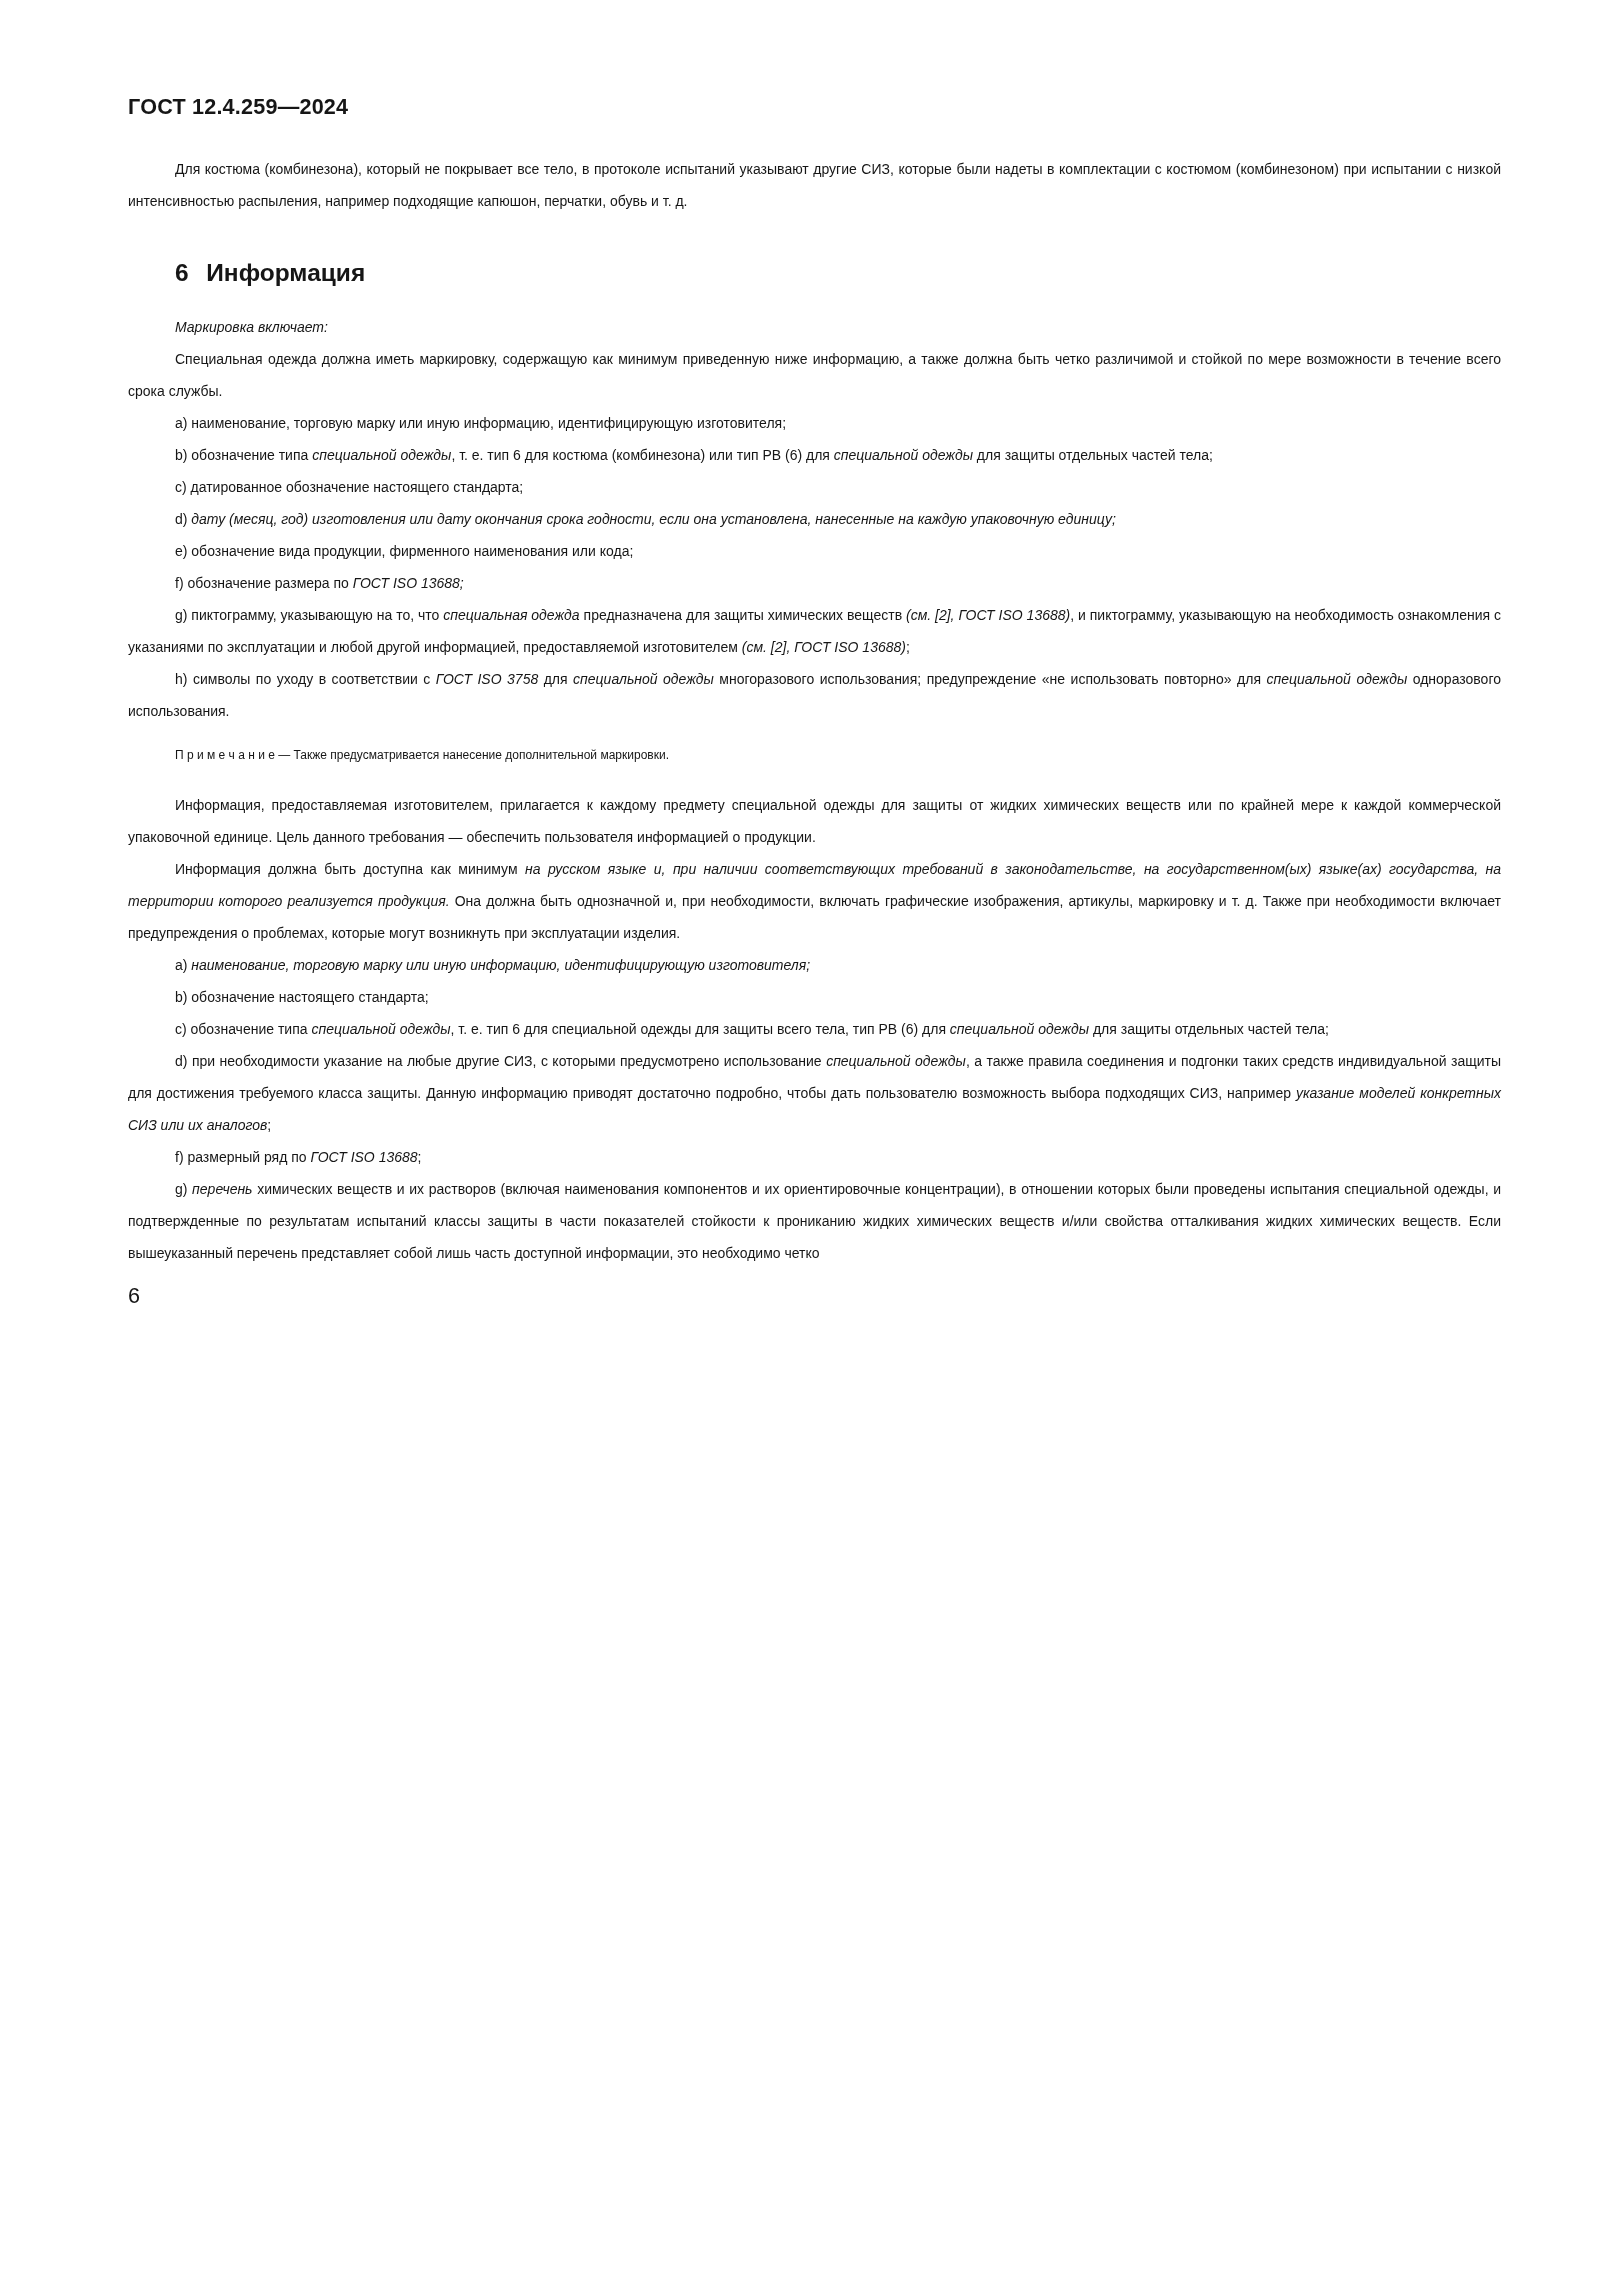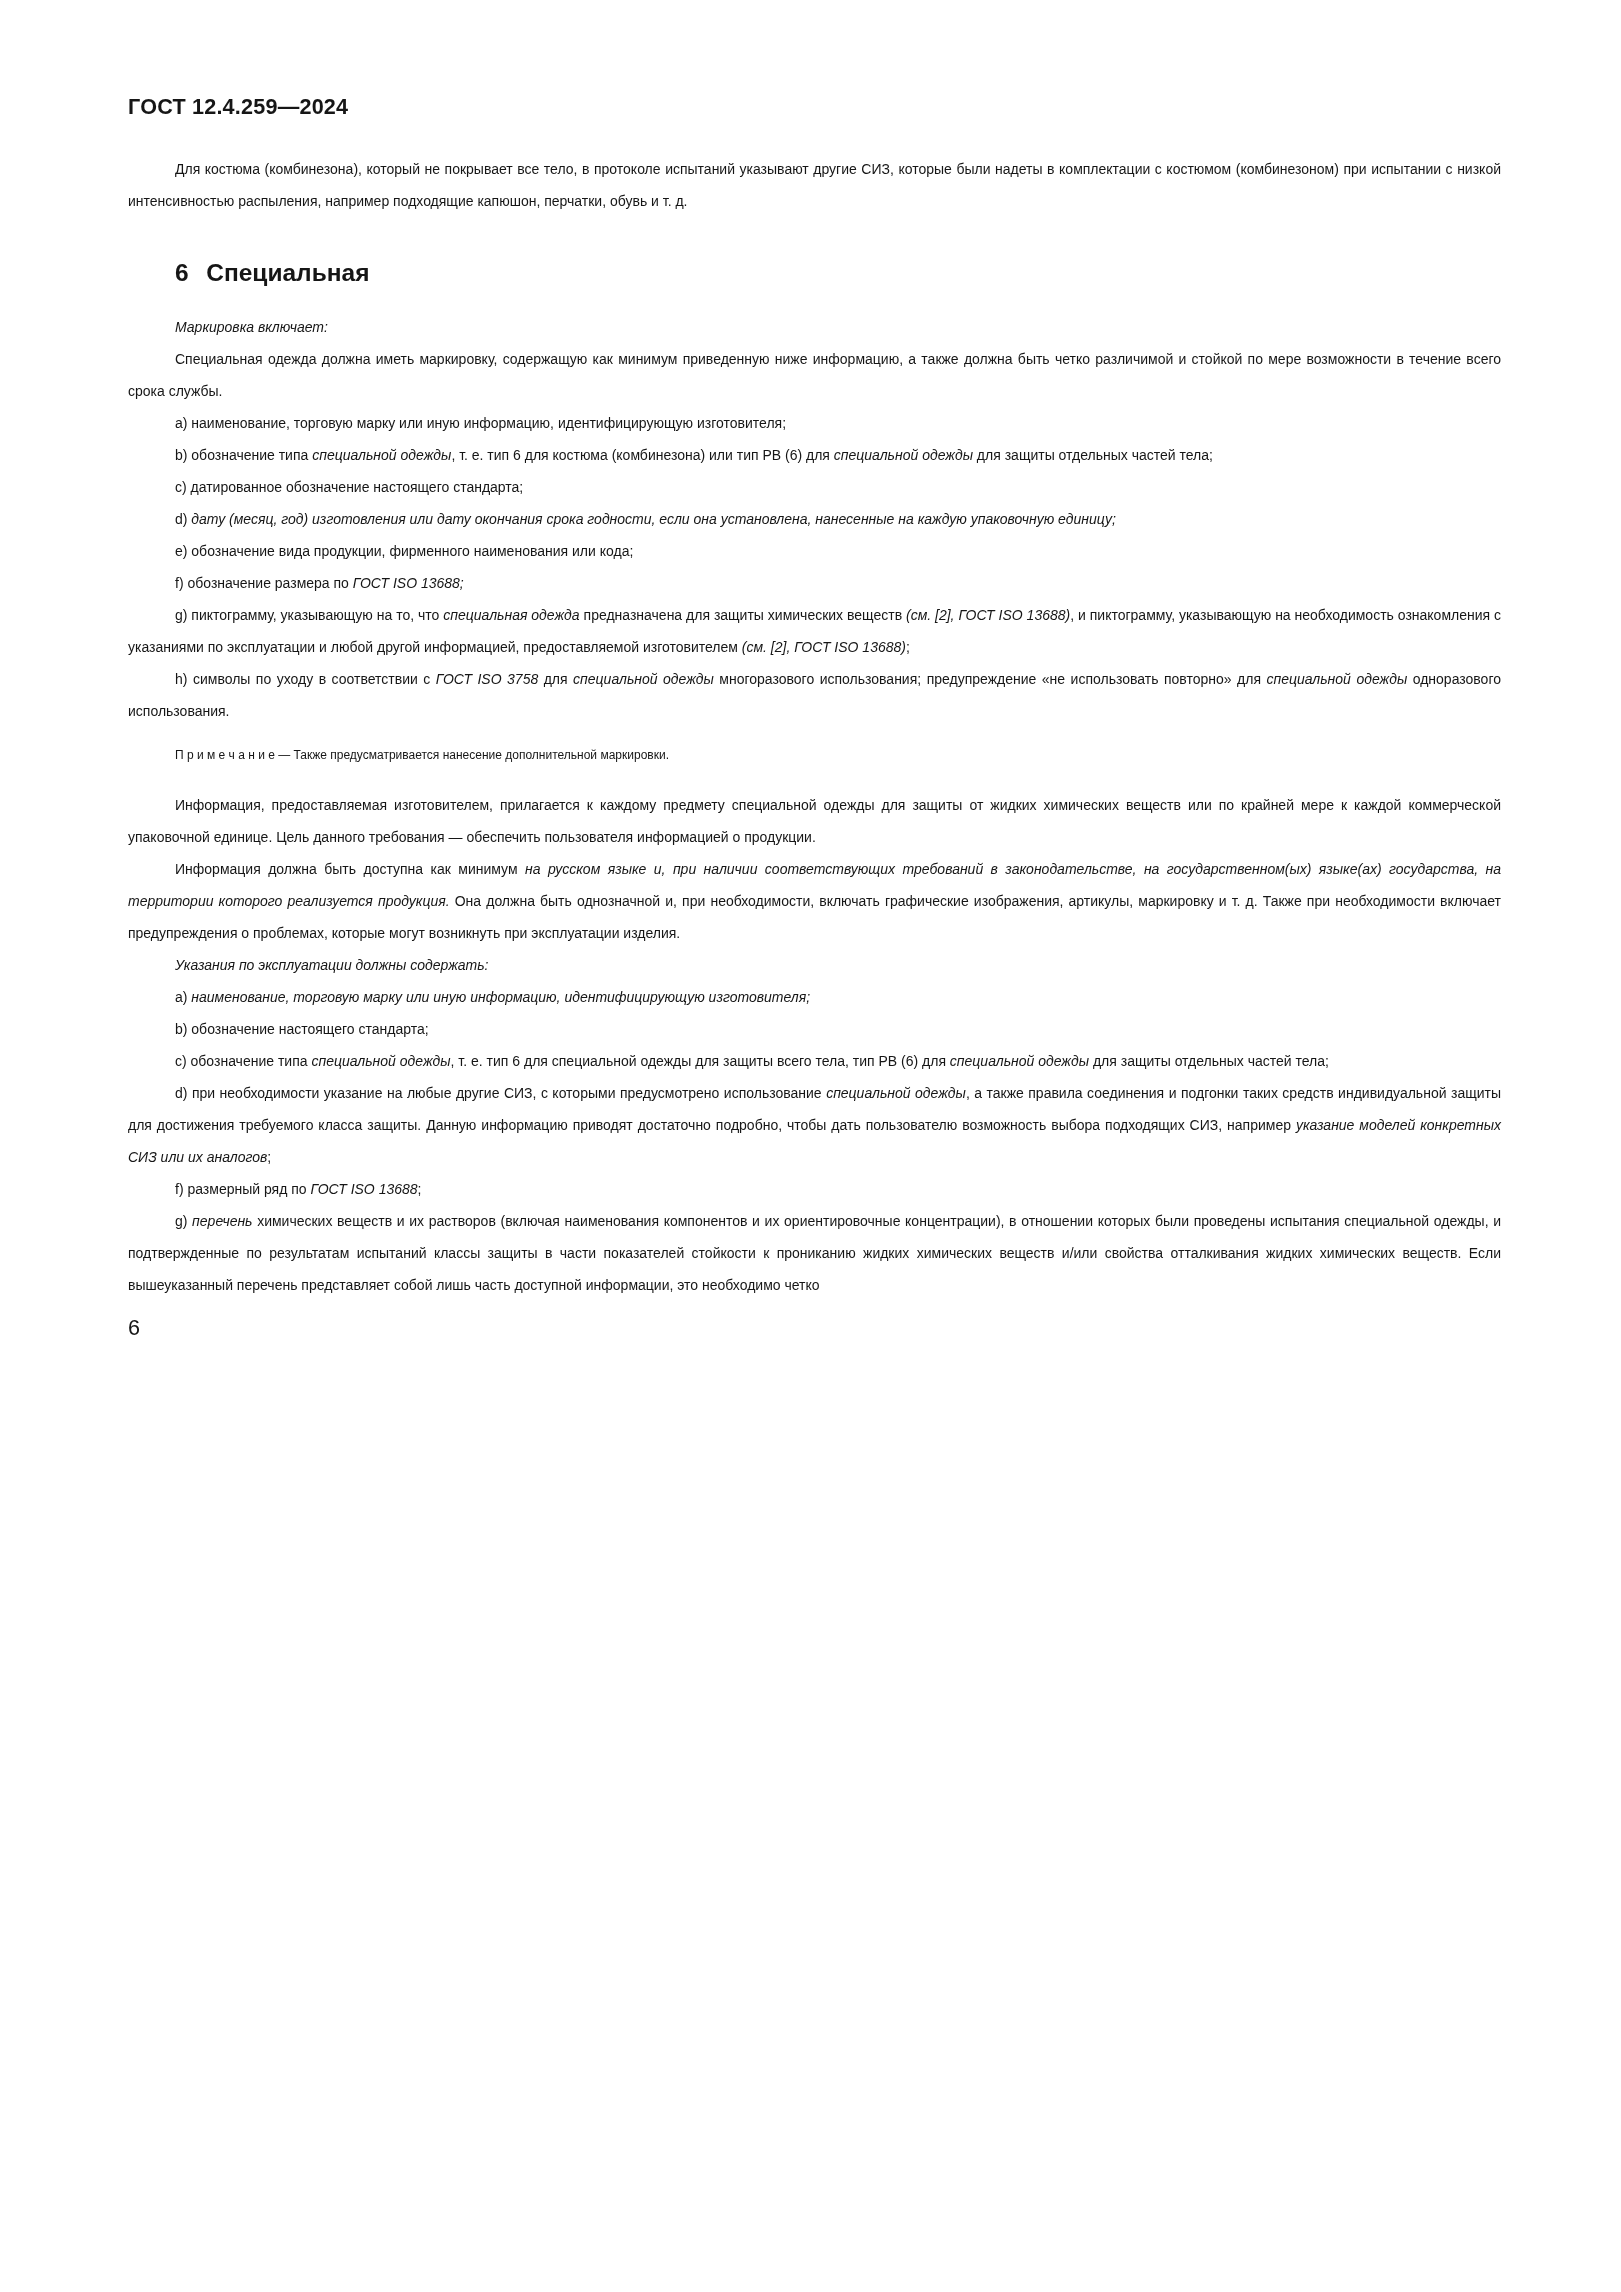--- a/index.html
+++ b/index.html
@@ -51,35 +51,34 @@
   }
 </style>
 </head>
 <body>
 
 <div class="page">
   <div class="doc-header">ГОСТ 12.4.259—2024</div>
 
   <div class="content">
       <p class="para"><span class="r">Для костюма (комбинезона), который не покрывает все тело, в протоколе испытаний указывают другие СИЗ, которые были надеты в комплектации с костюмом (комбинезоном) при испытании с низкой интенсивностью распыления, например подходящие капюшон, перчатки, обувь и т. д.</span></p>
-      <div class="heading"><span class="h-num">6</span><span>Специальная</span></div>
+      <div class="heading"><span class="h-num">6</span><span>Информация</span></div>
       <p class="para"><span class="i">Маркировка включает:</span></p>
       <p class="para"><span class="r">Специальная одежда должна иметь маркировку, содержащую как минимум приведенную ниже информацию, а также должна быть четко различимой и стойкой по мере возможности в течение всего срока службы.</span></p>
       <p class="para"><span class="r">a) наименование, торговую марку или иную информацию, идентифицирующую изготовителя;</span></p>
       <p class="para"><span class="r">b) обозначение типа </span><span class="i">специальной одежды</span><span class="r">, т. е. тип 6 для костюма (комбинезона) или тип PB (6) для </span><span class="i">специальной одежды</span><span class="r"> для защиты отдельных частей тела;</span></p>
       <p class="para"><span class="r">c) датированное обозначение настоящего стандарта;</span></p>
       <p class="para"><span class="r">d) </span><span class="i">дату (месяц, год) изготовления или дату окончания срока годности, если она установлена, нанесенные на каждую упаковочную единицу;</span></p>
       <p class="para"><span class="r">e) обозначение вида продукции, фирменного наименования или кода;</span></p>
       <p class="para"><span class="r">f) обозначение размера по </span><span class="i">ГОСТ ISO 13688;</span></p>
       <p class="para"><span class="r">g) пиктограмму, указывающую на то, что </span><span class="i">специальная одежда</span><span class="r"> предназначена для защиты химических веществ </span><span class="i">(см. [2], ГОСТ ISO 13688)</span><span class="r">, и пиктограмму, указывающую на необходимость ознакомления с указаниями по эксплуатации и любой другой информацией, предоставляемой изготовителем </span><span class="i">(см. [2], ГОСТ ISO 13688)</span><span class="r">;</span></p>
       <p class="para"><span class="r">h) символы по уходу в соответствии с </span><span class="i">ГОСТ ISO 3758</span><span class="r"> для </span><span class="i">специальной одежды</span><span class="r"> многоразового использования; предупреждение «не использовать повторно» для </span><span class="i">специальной одежды</span><span class="r"> одноразового использования.</span></p>
       <p class="note"><span class="r">П р и м е ч а н и е — Также предусматривается нанесение дополнительной маркировки.</span></p>
       <p class="para"><span class="r">Информация, предоставляемая изготовителем, прилагается к каждому предмету специальной одежды для защиты от жидких химических веществ или по крайней мере к каждой коммерческой упаковочной единице. Цель данного требования — обеспечить пользователя информацией о продукции.</span></p>
       <p class="para"><span class="r">Информация должна быть доступна как минимум </span><span class="i">на русском языке и, при наличии соответствующих требований в законодательстве, на государственном(ых) языке(ах) государства, на территории которого реализуется продукция.</span><span class="r"> Она должна быть однозначной и, при необходимости, включать графические изображения, артикулы, маркировку и т. д. Также при необходимости включает предупреждения о проблемах, которые могут возникнуть при эксплуатации изделия.</span></p>
-      <p class="para"><span class="i">Указания по эксплуатации должны содержать:</span></p>
       <p class="para"><span class="r">a) </span><span class="i">наименование, торговую марку или иную информацию, идентифицирующую изготовителя;</span></p>
       <p class="para"><span class="r">b) обозначение настоящего стандарта;</span></p>
       <p class="para"><span class="r">c) обозначение типа </span><span class="i">специальной одежды</span><span class="r">, т. е. тип 6 для специальной одежды для защиты всего тела, тип PB (6) для </span><span class="i">специальной одежды</span><span class="r"> для защиты отдельных частей тела;</span></p>
       <p class="para"><span class="r">d) при необходимости указание на любые другие СИЗ, с которыми предусмотрено использование </span><span class="i">специальной одежды</span><span class="r">, а также правила соединения и подгонки таких средств индивидуальной защиты для достижения требуемого класса защиты. Данную информацию приводят достаточно подробно, чтобы дать пользователю возможность выбора подходящих СИЗ, например </span><span class="i">указание моделей конкретных СИЗ или их аналогов</span><span class="r">;</span></p>
       <p class="para"><span class="r">f) размерный ряд по </span><span class="i">ГОСТ ISO 13688</span><span class="r">;</span></p>
       <p class="para"><span class="r">g) </span><span class="i">перечень</span><span class="r"> химических веществ и их растворов (включая наименования компонентов и их ориентировочные концентрации), в отношении которых были проведены испытания специальной одежды, и подтвержденные по результатам испытаний классы защиты в части показателей стойкости к прониканию жидких химических веществ и/или свойства отталкивания жидких химических веществ. Если вышеуказанный перечень представляет собой лишь часть доступной информации, это необходимо четко</span></p>
     </div>
 
   <div class="page-number">6</div>
 </div>

